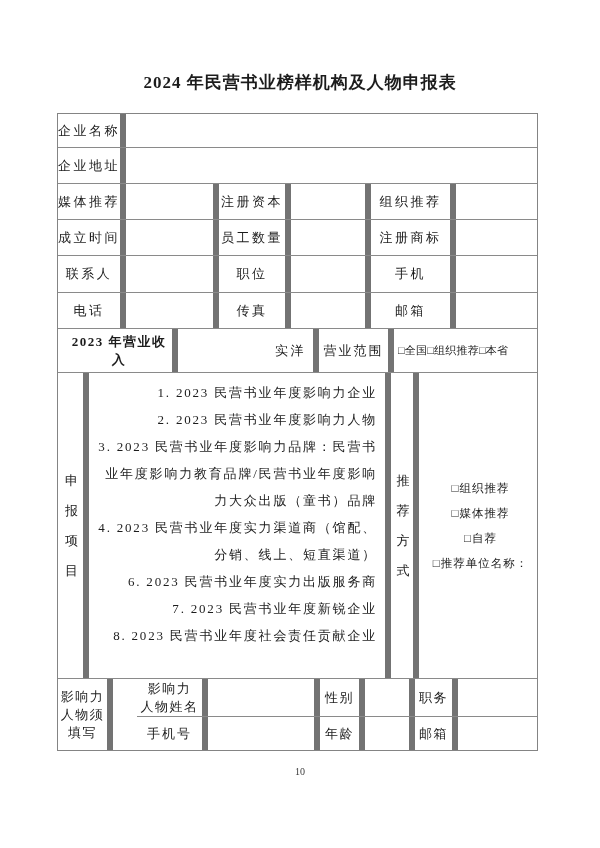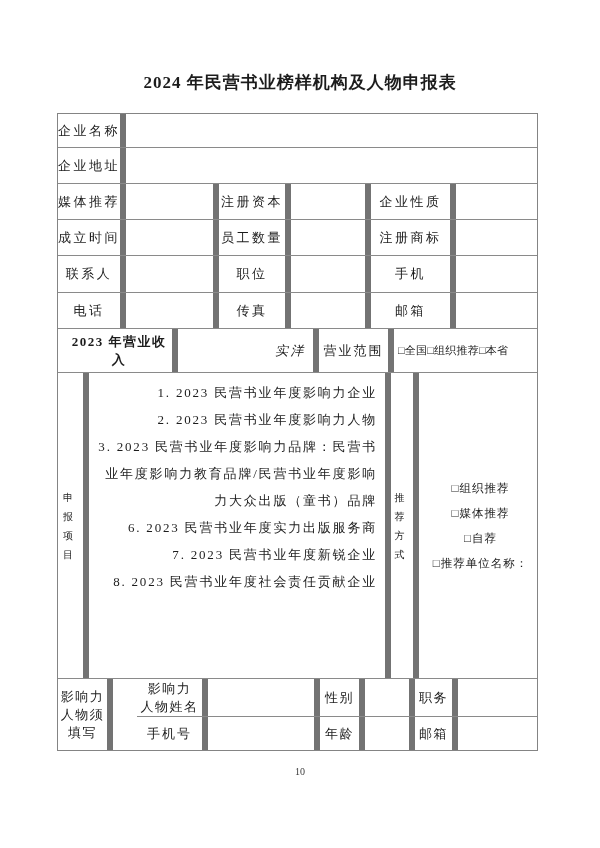--- a/index.html
+++ b/index.html
@@ -38,31 +38,31 @@
     justify-content: center;
     font-size: 13px;
     letter-spacing: 2.5px;
     text-align: center;
     overflow: hidden;
   }
   .cell:last-child { border-right: none; }
   .grow { flex: 1 1 auto; }
   .bold { font-weight: bold; }
   .left { justify-content: flex-start; text-align: center; }
-  .right { justify-content: flex-end; text-align: left; font-style: italic; }
+  .right { justify-content: flex-end; text-align: left; }
   .prelines { white-space: pre-line; line-height: 18px; }
   
   .vert {
     display: inline-block;
     width: 15px;
     word-break: break-all;
-    line-height: 19px;
+    line-height: 30px;
     letter-spacing: 0;
-    font-size: 10px;
-    text-align: left;
+    font-size: 13px;
+    text-align: right;
   }
   .items-cell {
     display: block;
     text-align: left;
     padding: 6px 8px 0 9px;
     line-height: 27px;
     font-size: 13px;
     letter-spacing: 1.8px;
   }
   .items-cell .item { text-align: right; }
@@ -111,21 +111,21 @@
     <div class="row" style="height:36px">
       <div class="cell" style="flex:0 0 68px">企业地址</div>
       <div class="cell grow"></div>
     </div>
 
     <div class="row" style="height:36px">
       <div class="cell" style="flex:0 0 68px">媒体推荐</div>
       <div class="cell" style="flex:0 0 93px"></div>
       <div class="cell" style="flex:0 0 72px">注册资本</div>
       <div class="cell" style="flex:0 0 80px"></div>
-      <div class="cell" style="flex:0 0 85px">企业性质</div>
+      <div class="cell" style="flex:0 0 85px">组织推荐</div>
       <div class="cell grow"></div>
     </div>
 
     <div class="row" style="height:36px">
       <div class="cell" style="flex:0 0 68px">成立时间</div>
       <div class="cell" style="flex:0 0 93px"></div>
       <div class="cell" style="flex:0 0 72px">员工数量</div>
       <div class="cell" style="flex:0 0 80px"></div>
       <div class="cell" style="flex:0 0 85px">注册商标</div>
       <div class="cell grow"></div>
@@ -159,20 +159,21 @@
     </div>
 
     <div class="row" style="height:306px">
       <div class="cell" style="flex:0 0 31px">
         <span class="vert">申报项目</span>
       </div>
       <div class="cell items-cell" style="flex:0 0 302px">
         <div class="item">1. 2023 民营书业年度影响力企业</div>
         <div class="item">2. 2023 民营书业年度影响力人物</div>
         <div class="item">3. 2023 民营书业年度影响力品牌：民营书业年度影响力教育品牌/民营书业年度影响力大众出版（童书）品牌</div>
+        <div class="item">4. 2023 民营书业年度实力渠道商（馆配、分销、线上、短直渠道）</div>
         <div class="item">6. 2023 民营书业年度实力出版服务商</div>
         <div class="item">7. 2023 民营书业年度新锐企业</div>
         <div class="item">8. 2023 民营书业年度社会责任贡献企业</div>
       </div>
       <div class="cell" style="flex:0 0 28px">
         <span class="vert">推荐方式</span>
       </div>
       <div class="cell grow opts-cell">
         <div>□组织推荐</div>
         <div>□媒体推荐</div>

